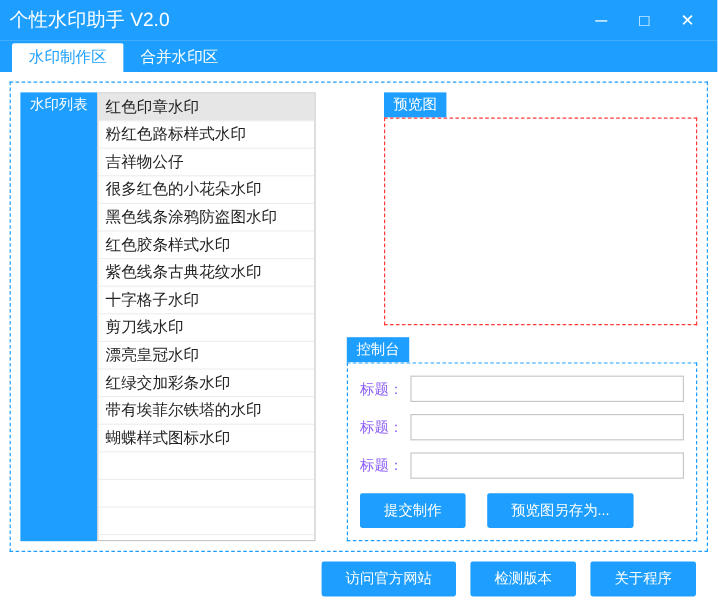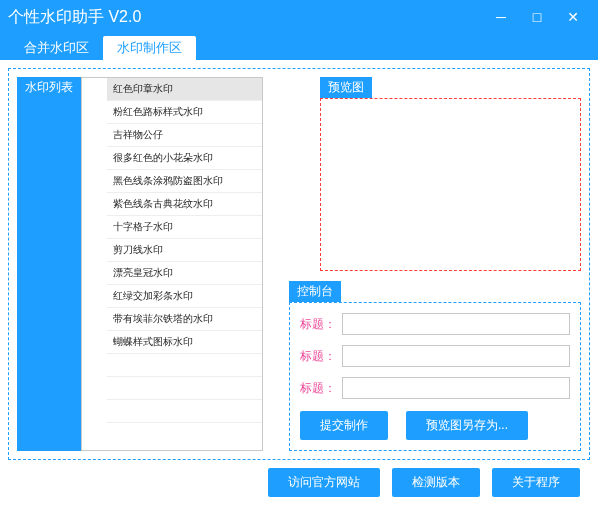--- a/index.html
+++ b/index.html
@@ -30,33 +30,33 @@
   .col-left { width: 246px; display: flex; flex-direction: row; }
   .col-right { flex: 1; display: flex; flex-direction: column; gap: 10px; }
   .section-label {
     background: #1E9FFF; color: #fff; font-size: 12px;
     padding: 2px 8px; display: inline-block; width: fit-content;
   }
   .listbox {
     border: 1px solid #c8c8c8; background: #fff; flex: 1; overflow-y: auto;
   }
   .listrow {
-    padding: 2px 6px; font-size: 10px; color: #222; border-bottom: 1px solid #eee;
-    cursor: pointer; line-height: 18px; white-space: nowrap; margin-left: 25px;
+    padding: 2px 6px; font-size: 13px; color: #222; border-bottom: 1px solid #eee;
+    cursor: pointer; line-height: 18px; white-space: nowrap;
   }
   .listrow.selected { background: #e6e6e6; }
   .preview-box {
     border: 1px dashed #ff3b3b; background: #fff; flex: 1;
   }
   .control-box {
     border: 1px dashed #1E9FFF; background: #fff; padding: 10px;
     display: flex; flex-direction: column; gap: 10px;
   }
   .formrow { display: flex; align-items: center; gap: 6px; }
-  .formrow label { font-size: 12px; color: #ec4899; white-space: nowrap; }
+  .formrow label { font-size: 12px; color: #8b5cf6; white-space: nowrap; }
   .formrow input {
     flex: 1; height: 22px; border: 1px solid #c8c8c8; font-size: 12px; padding: 0 4px;
   }
   .btnrow { display: flex; gap: 18px; justify-content: flex-start; margin-top: 2px; }
   .btn {
     background: #1E9FFF; color: #fff; border: none; font-size: 12px;
     padding: 6px 20px; cursor: pointer; border-radius: 2px;
   }
   .footer {
     display: flex; justify-content: flex-end; gap: 12px; padding: 8px 10px 0 0;
@@ -68,35 +68,36 @@
 <div class="titlebar">
   <div class="title">个性水印助手 V2.0</div>
   <div class="winbtns">
     <span>─</span>
     <span>□</span>
     <span>✕</span>
   </div>
 </div>
 
 <div class="tabbar">
+  <div class="tab active">水印制作区</div>
   <div class="tab">合并水印区</div>
-  <div class="tab active">水印制作区</div>
 </div>
 
 <div class="content">
   <div class="panel">
 
     <div class="col-left">
       <div class="section-label">水印列表</div>
       <div class="listbox" id="listbox">
           <div class="listrow selected">红色印章水印</div>
           <div class="listrow">粉红色路标样式水印</div>
           <div class="listrow">吉祥物公仔</div>
           <div class="listrow">很多红色的小花朵水印</div>
           <div class="listrow">黑色线条涂鸦防盗图水印</div>
+          <div class="listrow">红色胶条样式水印</div>
           <div class="listrow">紫色线条古典花纹水印</div>
           <div class="listrow">十字格子水印</div>
           <div class="listrow">剪刀线水印</div>
           <div class="listrow">漂亮皇冠水印</div>
           <div class="listrow">红绿交加彩条水印</div>
           <div class="listrow">带有埃菲尔铁塔的水印</div>
           <div class="listrow">蝴蝶样式图标水印</div>
           <div class="listrow">&nbsp;</div>
           <div class="listrow">&nbsp;</div>
           <div class="listrow">&nbsp;</div>

